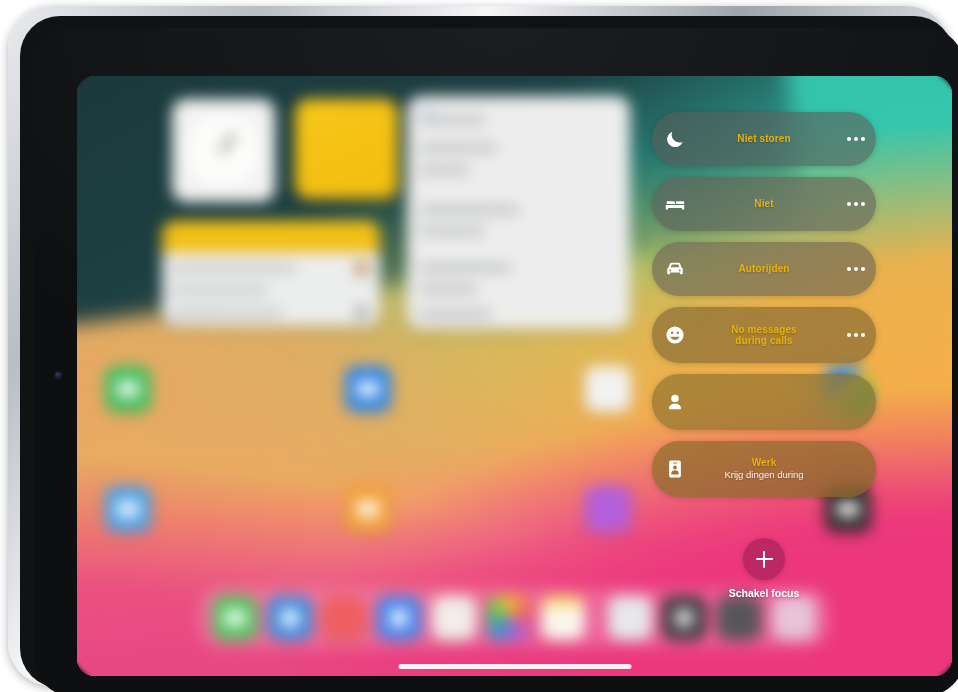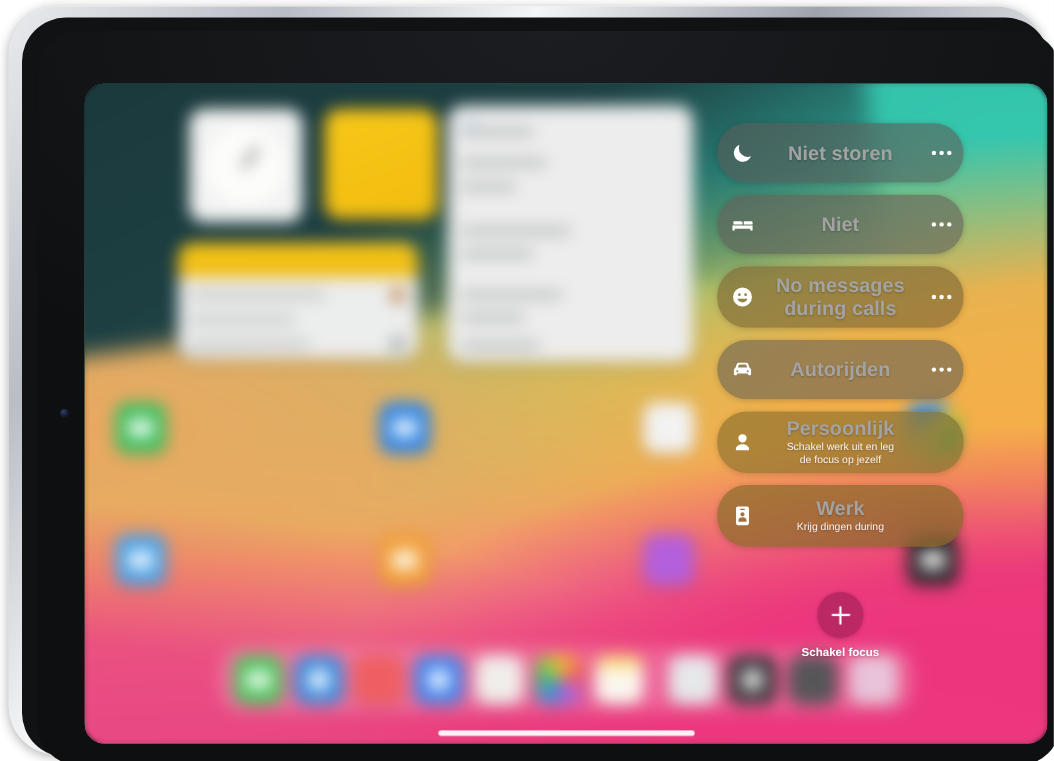--- a/index.html
+++ b/index.html
@@ -248,22 +248,22 @@
   .fb-icon svg { width: 22px; height: 22px; display: block; }
 
   .fb-text {
     flex: 1 1 auto;
     display: flex; flex-direction: column;
     align-items: center; justify-content: center;
     padding-right: 6px;
     min-width: 0;
   }
   .fb-title {
-    color: #a3a3a3;
-    font-size: 18px;
+    color: #eab308;
+    font-size: 10px;
     font-weight: bold;
     line-height: 1.15;
     text-align: center;
     letter-spacing: .1px;
     text-shadow: 0 1px 2px rgba(0,0,0,.25);
   }
   .fb-title.two-line { white-space: pre-line; }
   .fb-sub {
     color: rgba(255,255,255,.92);
     font-size: 9.5px;
@@ -455,63 +455,58 @@
               <span class="fb-text">
                 <span class="fb-title">Niet</span>
               </span>
               <span class="fb-more">
                   <i></i>
                   <i></i>
                   <i></i>
                 </span>
             </button>
 
+            <button class="focus-btn tint-c">
+              <span class="fb-icon">
+                <svg viewBox="0 0 24 24" fill="currentColor">
+                    <path d="M6.3 6.6A2 2 0 0 1 8.2 5.3h7.6a2 2 0 0 1 1.9 1.3l1.4 3.7a2 2 0 0 1 1.4 1.9v4.5a1 1 0 0 1-1 1h-1.1a1 1 0 0 1-1-1v-.8H6.6v.8a1 1 0 0 1-1 1H4.5a1 1 0 0 1-1-1v-4.5a2 2 0 0 1 1.4-1.9l1.4-3.7zM7.3 10h9.4l-1-2.6a.6.6 0 0 0-.6-.4H8.9a.6.6 0 0 0-.6.4L7.3 10zm-.5 2.6a1 1 0 1 0 0 2 1 1 0 0 0 0-2zm10.4 0a1 1 0 1 0 0 2 1 1 0 0 0 0-2z"></path>
+                  </svg>
+              </span>
+              <span class="fb-text">
+                <span class="fb-title">Autorijden</span>
+              </span>
+              <span class="fb-more">
+                  <i></i>
+                  <i></i>
+                  <i></i>
+                </span>
+            </button>
+
             <button class="focus-btn tint-d wide">
               <span class="fb-icon">
                 <svg viewBox="0 0 24 24" fill="currentColor">
                     <path d="M12 2.6a9.4 9.4 0 1 0 0 18.8 9.4 9.4 0 0 0 0-18.8zM8.9 8.3a1.3 1.3 0 1 1 0 2.7 1.3 1.3 0 0 1 0-2.7zm6.2 0a1.3 1.3 0 1 1 0 2.7 1.3 1.3 0 0 1 0-2.7zM12 17.4c-2.4 0-4.4-1.5-5-3.6h10c-.6 2.1-2.6 3.6-5 3.6z"></path>
                   </svg>
               </span>
               <span class="fb-text">
                 <span class="fb-title two-line">No messages
 during calls</span>
               </span>
               <span class="fb-more">
                   <i></i>
                   <i></i>
                   <i></i>
                 </span>
             </button>
 
-            <button class="focus-btn tint-c">
-              <span class="fb-icon">
-                <svg viewBox="0 0 24 24" fill="currentColor">
-                    <path d="M6.3 6.6A2 2 0 0 1 8.2 5.3h7.6a2 2 0 0 1 1.9 1.3l1.4 3.7a2 2 0 0 1 1.4 1.9v4.5a1 1 0 0 1-1 1h-1.1a1 1 0 0 1-1-1v-.8H6.6v.8a1 1 0 0 1-1 1H4.5a1 1 0 0 1-1-1v-4.5a2 2 0 0 1 1.4-1.9l1.4-3.7zM7.3 10h9.4l-1-2.6a.6.6 0 0 0-.6-.4H8.9a.6.6 0 0 0-.6.4L7.3 10zm-.5 2.6a1 1 0 1 0 0 2 1 1 0 0 0 0-2zm10.4 0a1 1 0 1 0 0 2 1 1 0 0 0 0-2z"></path>
-                  </svg>
-              </span>
-              <span class="fb-text">
-                <span class="fb-title">Autorijden</span>
-              </span>
-              <span class="fb-more">
-                  <i></i>
-                  <i></i>
-                  <i></i>
-                </span>
-            </button>
-
             <button class="focus-btn tint-e wide">
               <span class="fb-icon">
                 <svg viewBox="0 0 24 24" fill="currentColor">
                     <path d="M12 12.2a4.1 4.1 0 1 0 0-8.2 4.1 4.1 0 0 0 0 8.2zm0 1.8c-3.6 0-6.6 2.2-6.6 4.9 0 .7.5 1.1 1.3 1.1h10.6c.8 0 1.3-.4 1.3-1.1 0-2.7-3-4.9-6.6-4.9z"></path>
                   </svg>
-              </span>
-              <span class="fb-text">
-                <span class="fb-title">Persoonlijk</span>
-                <span class="fb-sub">Schakel werk uit en leg
-de focus op jezelf</span>
               </span>
               <span style="flex:0 0 40px;"></span>
             </button>
 
             <button class="focus-btn tint-f wide">
               <span class="fb-icon">
                 <svg viewBox="0 0 24 24" fill="currentColor">
                     <path d="M7.4 2.8h9.2c1 0 1.8.8 1.8 1.8v14.8c0 1-.8 1.8-1.8 1.8H7.4c-1 0-1.8-.8-1.8-1.8V4.6c0-1 .8-1.8 1.8-1.8zm2.4 2.1v1.2h4.4V4.9H9.8zM12 8.3a2.1 2.1 0 1 0 0 4.2 2.1 2.1 0 0 0 0-4.2zm0 5.1c-2.2 0-4 1.3-4 2.9v1.6h8v-1.6c0-1.6-1.8-2.9-4-2.9z"></path>
                   </svg>
               </span>

